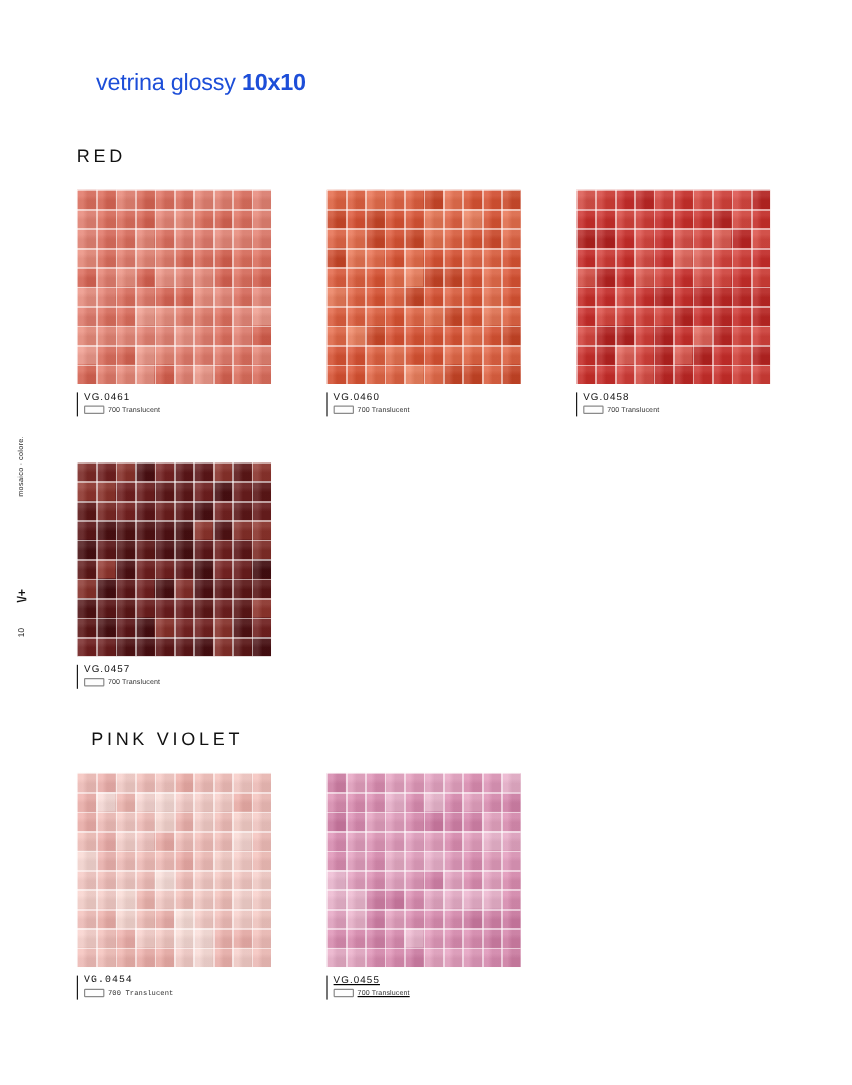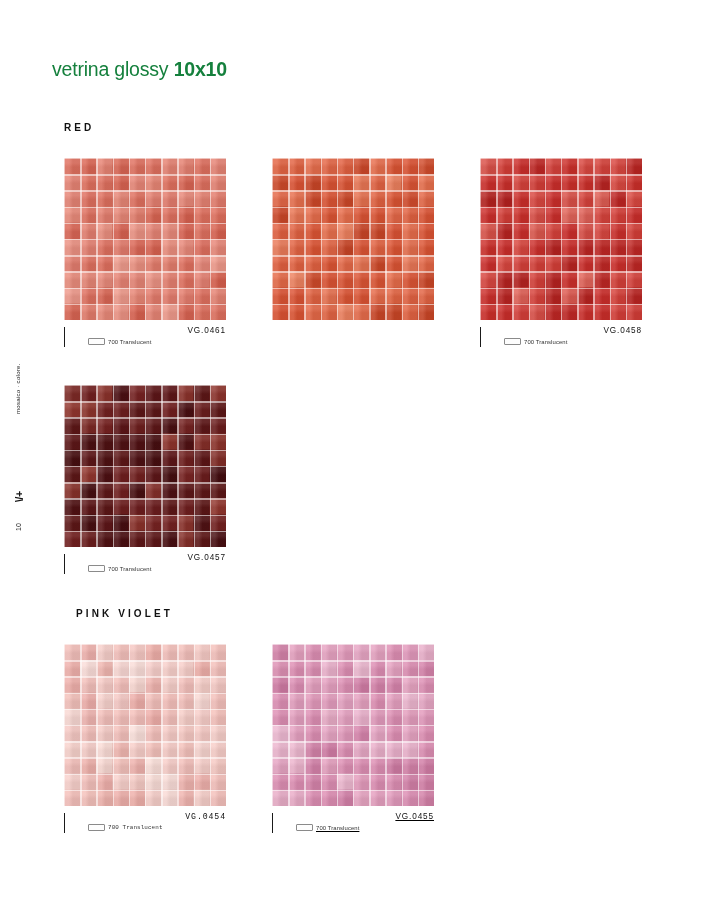--- a/index.html
+++ b/index.html
@@ -54,36 +54,36 @@
     font-size: 7px;
     color: #1a1a1a;
     white-space: nowrap;
     transform: rotate(-90deg);
     transform-origin: 0 0;
   }
 
   
   .page-title {
     position: absolute;
-    left: 52px;
+    left: 80px;
     top: 58px;
     font-size: 19.5px;
-    color: #15803d;
+    color: #1d4ed8;
     letter-spacing: -0.2px;
     white-space: nowrap;
   }
   .page-title .bold {
     font-weight: bold;
   }
 
   
   .section-head {
     position: absolute;
-    font-size: 10px;
-    font-weight: bold;
+    font-size: 15px;
+    font-weight: normal;
     letter-spacing: 3.1px;
     color: #111;
     white-space: nowrap;
   }
 
   
   .swatch-cell {
     position: absolute;
     width: 162px;
   }
@@ -128,22 +128,21 @@
         rgba(255,255,255,0.08) 5px,
         rgba(0,0,0,0.04) 9px,
         rgba(0,0,0,0.04) 16.2px);
     pointer-events: none;
   }
 
   
   .caption {
     margin-top: 6px;
     position: relative;
-    padding-left: 24px;
-    text-align: right;
+    padding-left: 6px;
   }
   .caption::before {
     content: "";
     position: absolute;
     left: 0;
     top: 1px;
     width: 1px;
     height: 20px;
     background: #1a1a1a;
   }
@@ -409,20 +408,27 @@
           <rect x="40.00" y="90.00" width="10.00" height="10.00" fill="#ee8361" fill-opacity="0.97"></rect>
           <rect x="50.00" y="90.00" width="10.00" height="10.00" fill="#e86f4e" fill-opacity="0.88"></rect>
           <rect x="60.00" y="90.00" width="10.00" height="10.00" fill="#c94526" fill-opacity="0.91"></rect>
           <rect x="70.00" y="90.00" width="10.00" height="10.00" fill="#c94526" fill-opacity="0.93"></rect>
           <rect x="80.00" y="90.00" width="10.00" height="10.00" fill="#e86f4e" fill-opacity="0.57"></rect>
           <rect x="90.00" y="90.00" width="10.00" height="10.00" fill="#c94526" fill-opacity="0.89"></rect>
         </svg>
         <div class="sheen"></div>
         <div class="grout"></div>
       </div>
+      <div class="caption">
+        <div class="code">VG.0460</div>
+        <div class="meta">
+          <span class="pack-icon"></span>
+          <span class="meta-label">700 Translucent</span>
+        </div>
+      </div>
     </div>
     <div class="swatch-cell" style="left:480px;top:158px;">
       <div class="swatch">
         <svg class="grid" viewBox="0 0 100 100" preserveAspectRatio="none">
           <rect width="100" height="100" fill="#cc2f2b"></rect>
           <rect x="0.00" y="0.00" width="10.00" height="10.00" fill="#e2655a" fill-opacity="0.62"></rect>
           <rect x="10.00" y="0.00" width="10.00" height="10.00" fill="#da4a42" fill-opacity="0.52"></rect>
           <rect x="20.00" y="0.00" width="10.00" height="10.00" fill="#cc2f2b" fill-opacity="0.62"></rect>
           <rect x="30.00" y="0.00" width="10.00" height="10.00" fill="#b4211f" fill-opacity="0.49"></rect>
           <rect x="40.00" y="0.00" width="10.00" height="10.00" fill="#da4a42" fill-opacity="0.69"></rect>

